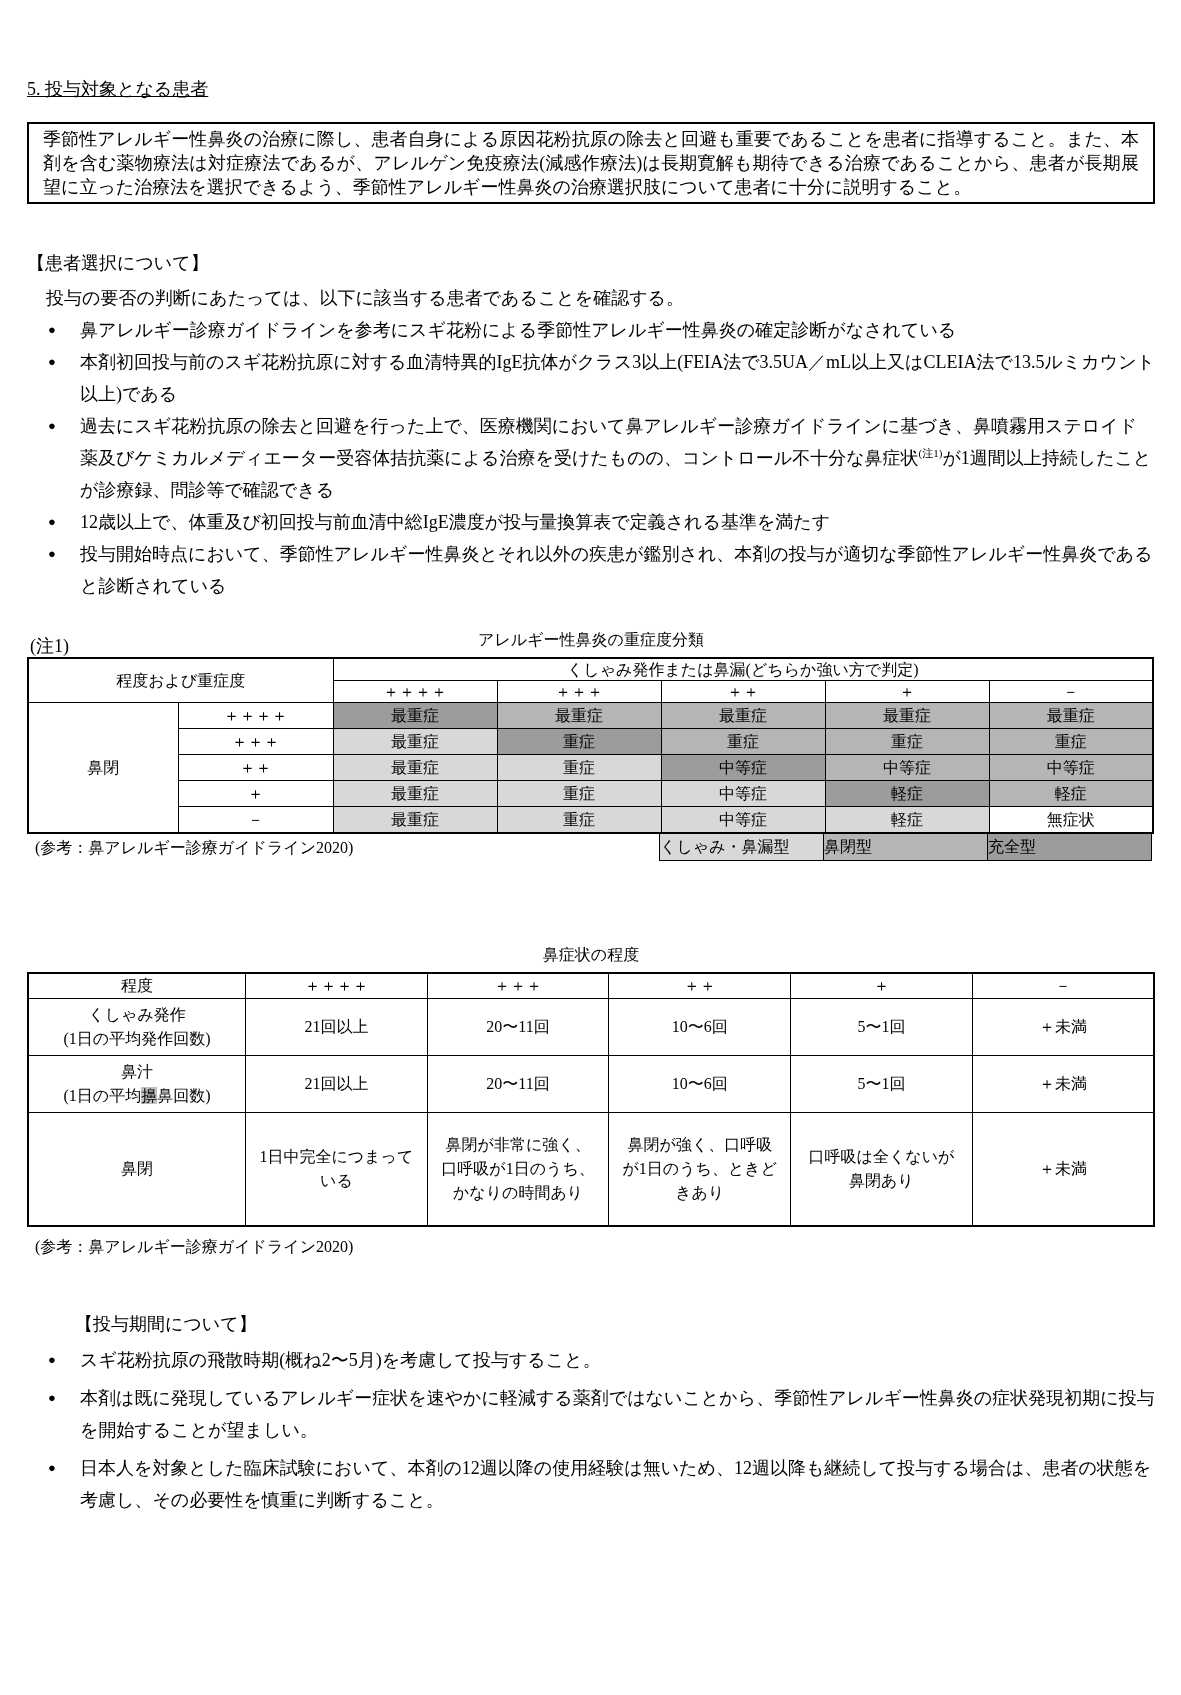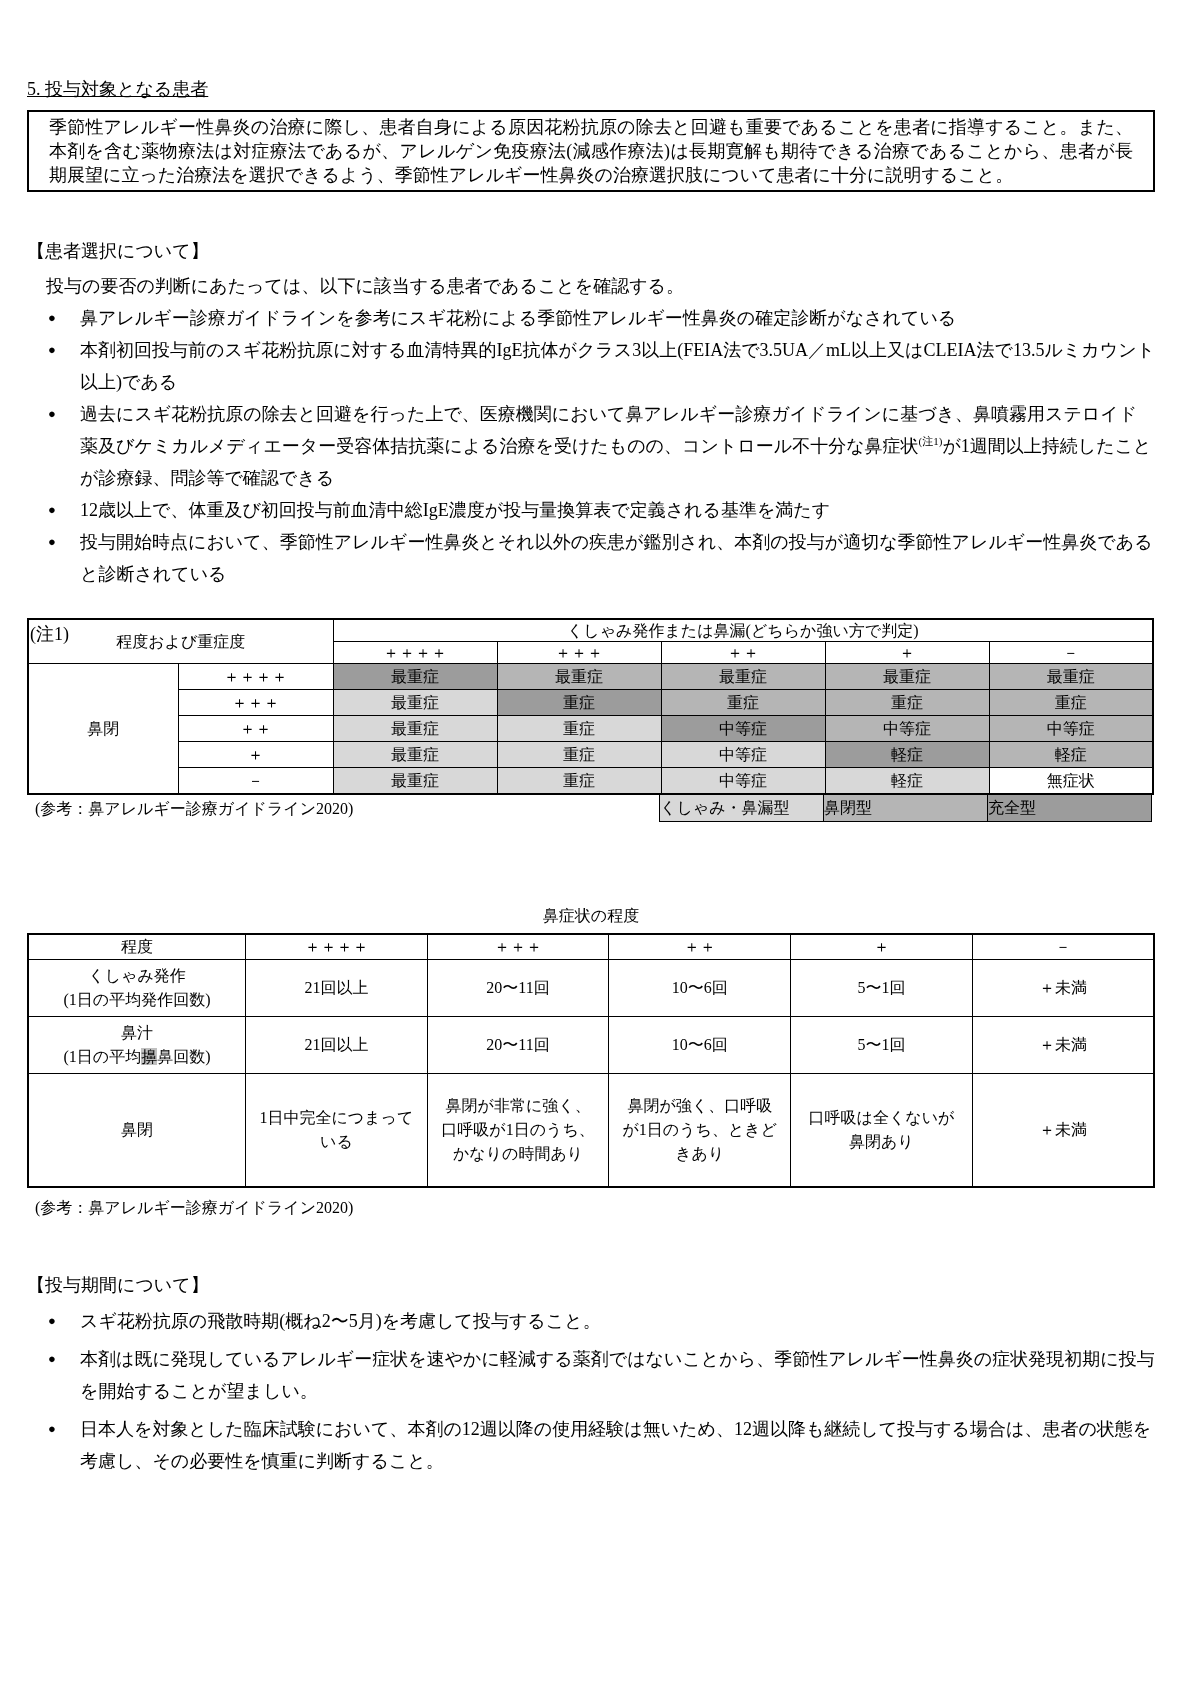--- a/index.html
+++ b/index.html
@@ -4,22 +4,22 @@
 <style>
   html,body{margin:0;padding:0;background:#fff;}
   body{
     width:1181px;height:1695px;overflow:hidden;
     font-family:"Liberation Serif","DejaVu Serif",serif;
     color:#000;
   }
   .page{width:1128px;padding:0 26px 0 27px;}
   .page-title{margin-top:76px;font-size:18px;line-height:26px;text-decoration:underline;}
   .notice-box{
-    margin-top:8px;border:2px solid #000;
-    padding:3px 20px;font-size:18px;line-height:24px;text-align:justify;
+    margin-top:20px;border:2px solid #000;
+    padding:3px 14px;font-size:18px;line-height:24px;text-align:justify;
   }
   .sec-heading{margin-top:46px;font-size:18px;line-height:27px;}
   .intro{margin-top:5px;padding-left:19px;font-size:18px;line-height:32px;}
   ul.blist{list-style:none;margin:0;padding:0;}
   ul.blist li{position:relative;padding-left:53px;font-size:18px;line-height:32px;}
   ul.blist .blt{position:absolute;left:21px;top:0;font-size:13px;}
   sup.ref{font-size:11px;vertical-align:super;line-height:0;}
   .note1{position:relative;margin-top:28px;padding-left:78px;font-size:18px;line-height:32px;}
   .note1 .note-label{position:absolute;left:3px;top:0;}
   .tbl-title{margin-top:22px;text-align:center;font-size:16px;line-height:20px;}
@@ -39,21 +39,21 @@
   }
   .legend-cell + .legend-cell{border-left:none;}
   table.t2{margin-top:7px;border-radius:10px;}
   table.t2 td{line-height:24px;padding:0 10px;}
   table.t2 tr.hdr td{height:24px;padding:0 3px;}
   table.t2 .lblcell{padding:2px 4px;}
   table.t2 tr.r1 td, table.t2 tr.r2 td{height:52px;}
   table.t2 tr.r3 td{height:108px;}
   .mark{background:#c0c0c0;}
   .t2caption{margin-top:8px;padding-left:8px;font-size:16px;line-height:24px;}
-  .sec2{margin-top:52px;}
+  .sec2{margin-top:52px;margin-left:48px;}
   ul.blist2 li{margin-top:6px;}
 </style>
 </head>
 <body>
 
 <div class="page">
 
   <div class="page-title">5. 投与対象となる患者</div>
 
   <div class="notice-box">
@@ -84,20 +84,21 @@
     <li>
       <span class="blt">●</span>
       <span>投与開始時点において、季節性アレルギー性鼻炎とそれ以外の疾患が鑑別され、本剤の投与が適切な季節性アレルギー性鼻炎であると診断されている</span>
     </li>
   </ul>
 
   <div class="note1">
     <span class="note-label">(注1)</span>
   </div>
 
+  <div class="tbl-title">アレルギー性鼻炎の重症度分類</div>
 
   <table class="dtab t1">
     <colgroup>
       <col style="width:150px">
         <col style="width:155px">
       <col style="width:164px">
         <col style="width:164px">
         <col style="width:164px">
         <col style="width:164px">
         <col style="width:164px">

